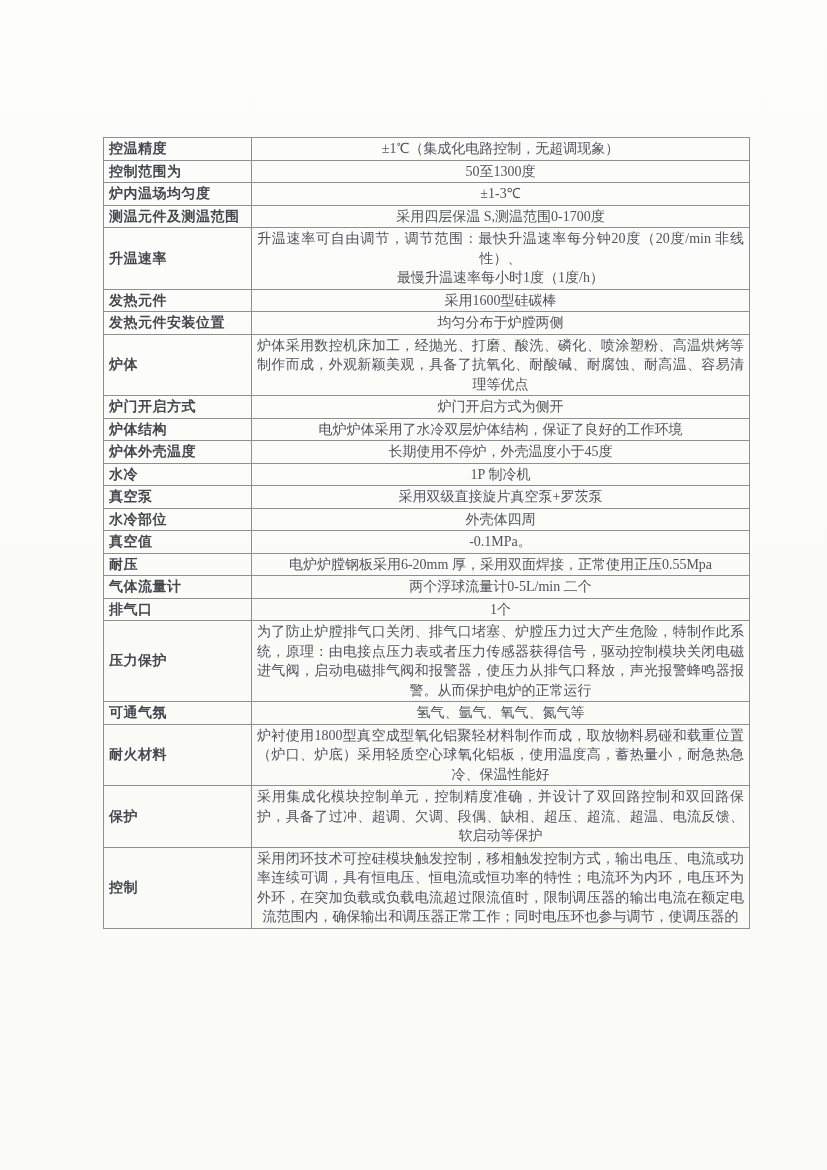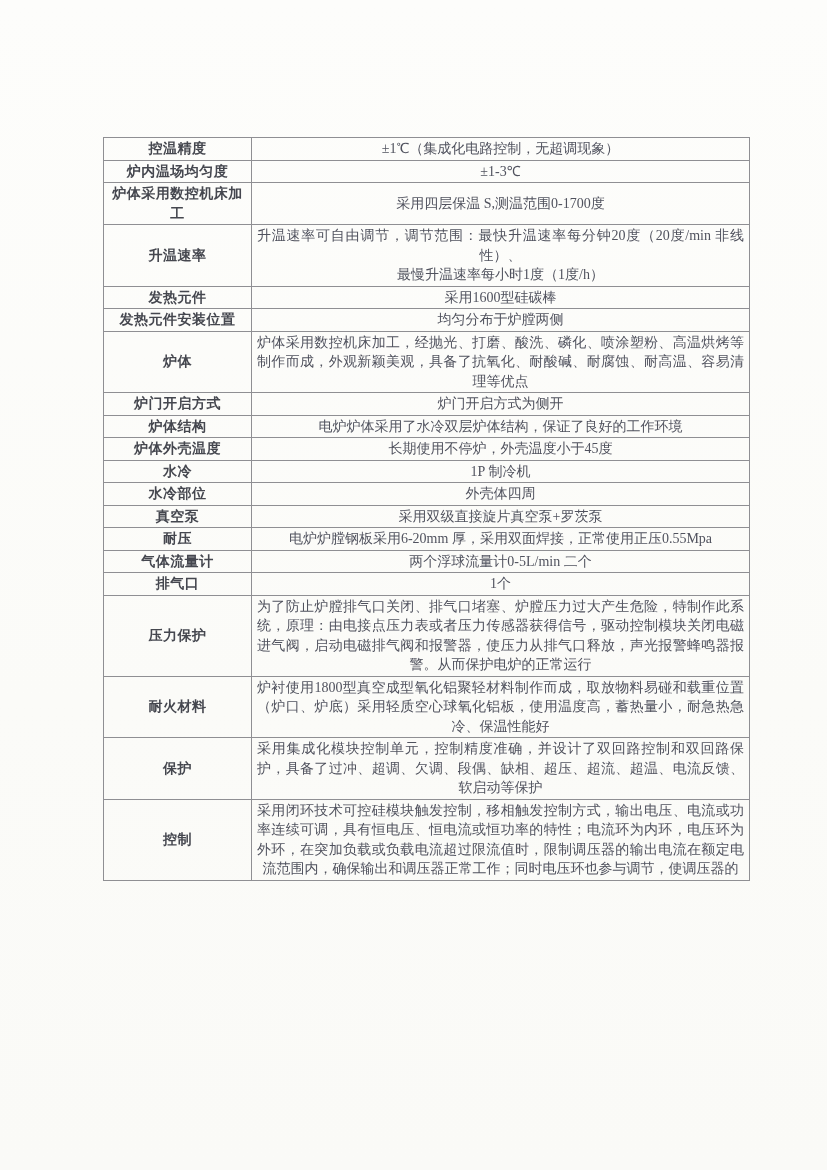--- a/index.html
+++ b/index.html
@@ -29,21 +29,20 @@
     border: 1px solid #8f8f93;
     padding: 1px 5px;
     font-size: 14px;
     line-height: 19.5px;
     color: #50525e;
     vertical-align: middle;
     word-break: break-all;
   }
   td.label-cell {
     font-weight: 700;
-    text-align: center;
     color: #45474f;
     letter-spacing: 0.5px;
   }
   td.value-cell {
     text-align: justify;
     text-align-last: center;
     white-space: pre-line;
   }
 </style>
 </head>
@@ -54,25 +53,29 @@
     <colgroup>
       <col class="c-label">
       <col class="c-value">
     </colgroup>
     <tbody>
       <tr>
         <td class="label-cell">控温精度</td>
         <td class="value-cell">±1℃（集成化电路控制，无超调现象）</td>
       </tr>
       <tr>
+        <td class="label-cell">控制范围为</td>
+        <td class="value-cell">50至1300度</td>
+      </tr>
+      <tr>
         <td class="label-cell">炉内温场均匀度</td>
         <td class="value-cell">±1-3℃</td>
       </tr>
       <tr>
-        <td class="label-cell">炉体采用数控机床加工</td>
+        <td class="label-cell">测温元件及测温范围</td>
         <td class="value-cell">采用四层保温 S,测温范围0-1700度</td>
       </tr>
       <tr>
         <td class="label-cell">升温速率</td>
         <td class="value-cell">升温速率可自由调节，调节范围：最快升温速率每分钟20度（20度/min 非线性）、
 最慢升温速率每小时1度（1度/h）</td>
       </tr>
       <tr>
         <td class="label-cell">发热元件</td>
         <td class="value-cell">采用1600型硅碳棒</td>
@@ -95,44 +98,52 @@
       </tr>
       <tr>
         <td class="label-cell">炉体外壳温度</td>
         <td class="value-cell">长期使用不停炉，外壳温度小于45度</td>
       </tr>
       <tr>
         <td class="label-cell">水冷</td>
         <td class="value-cell">1P 制冷机</td>
       </tr>
       <tr>
+        <td class="label-cell">真空泵</td>
+        <td class="value-cell">采用双级直接旋片真空泵+罗茨泵</td>
+      </tr>
+      <tr>
         <td class="label-cell">水冷部位</td>
         <td class="value-cell">外壳体四周</td>
       </tr>
       <tr>
-        <td class="label-cell">真空泵</td>
-        <td class="value-cell">采用双级直接旋片真空泵+罗茨泵</td>
+        <td class="label-cell">真空值</td>
+        <td class="value-cell">-0.1MPa。</td>
       </tr>
       <tr>
         <td class="label-cell">耐压</td>
         <td class="value-cell">电炉炉膛钢板采用6-20mm 厚，采用双面焊接，正常使用正压0.55Mpa</td>
       </tr>
       <tr>
         <td class="label-cell">气体流量计</td>
         <td class="value-cell">两个浮球流量计0-5L/min 二个</td>
       </tr>
       <tr>
         <td class="label-cell">排气口</td>
         <td class="value-cell">1个</td>
       </tr>
       <tr>
         <td class="label-cell">压力保护</td>
         <td class="value-cell">为了防止炉膛排气口关闭、排气口堵塞、炉膛压力过大产生危险，特制作此系统，原理：由电接点压力表或者压力传感器获得信号，驱动控制模块关闭电磁进气阀，启动电磁排气阀和报警器，使压力从排气口释放，声光报警蜂鸣器报警。从而保护电炉的正常运行</td>
       </tr>
       <tr>
+        <td class="label-cell">可通气氛</td>
+        <td class="value-cell">氢气、氩气、氧气、氮气等</td>
+      </tr>
+      <tr>
         <td class="label-cell">耐火材料</td>
         <td class="value-cell">炉衬使用1800型真空成型氧化铝聚轻材料制作而成，取放物料易碰和载重位置（炉口、炉底）采用轻质空心球氧化铝板，使用温度高，蓄热量小，耐急热急冷、保温性能好</td>
       </tr>
       <tr>
         <td class="label-cell">保护</td>
         <td class="value-cell">采用集成化模块控制单元，控制精度准确，并设计了双回路控制和双回路保护，具备了过冲、超调、欠调、段偶、缺相、超压、超流、超温、电流反馈、软启动等保护</td>
       </tr>
       <tr>
         <td class="label-cell">控制</td>
         <td class="value-cell">采用闭环技术可控硅模块触发控制，移相触发控制方式，输出电压、电流或功率连续可调，具有恒电压、恒电流或恒功率的特性；电流环为内环，电压环为外环，在突加负载或负载电流超过限流值时，限制调压器的输出电流在额定电流范围内，确保输出和调压器正常工作；同时电压环也参与调节，使调压器的</td>

